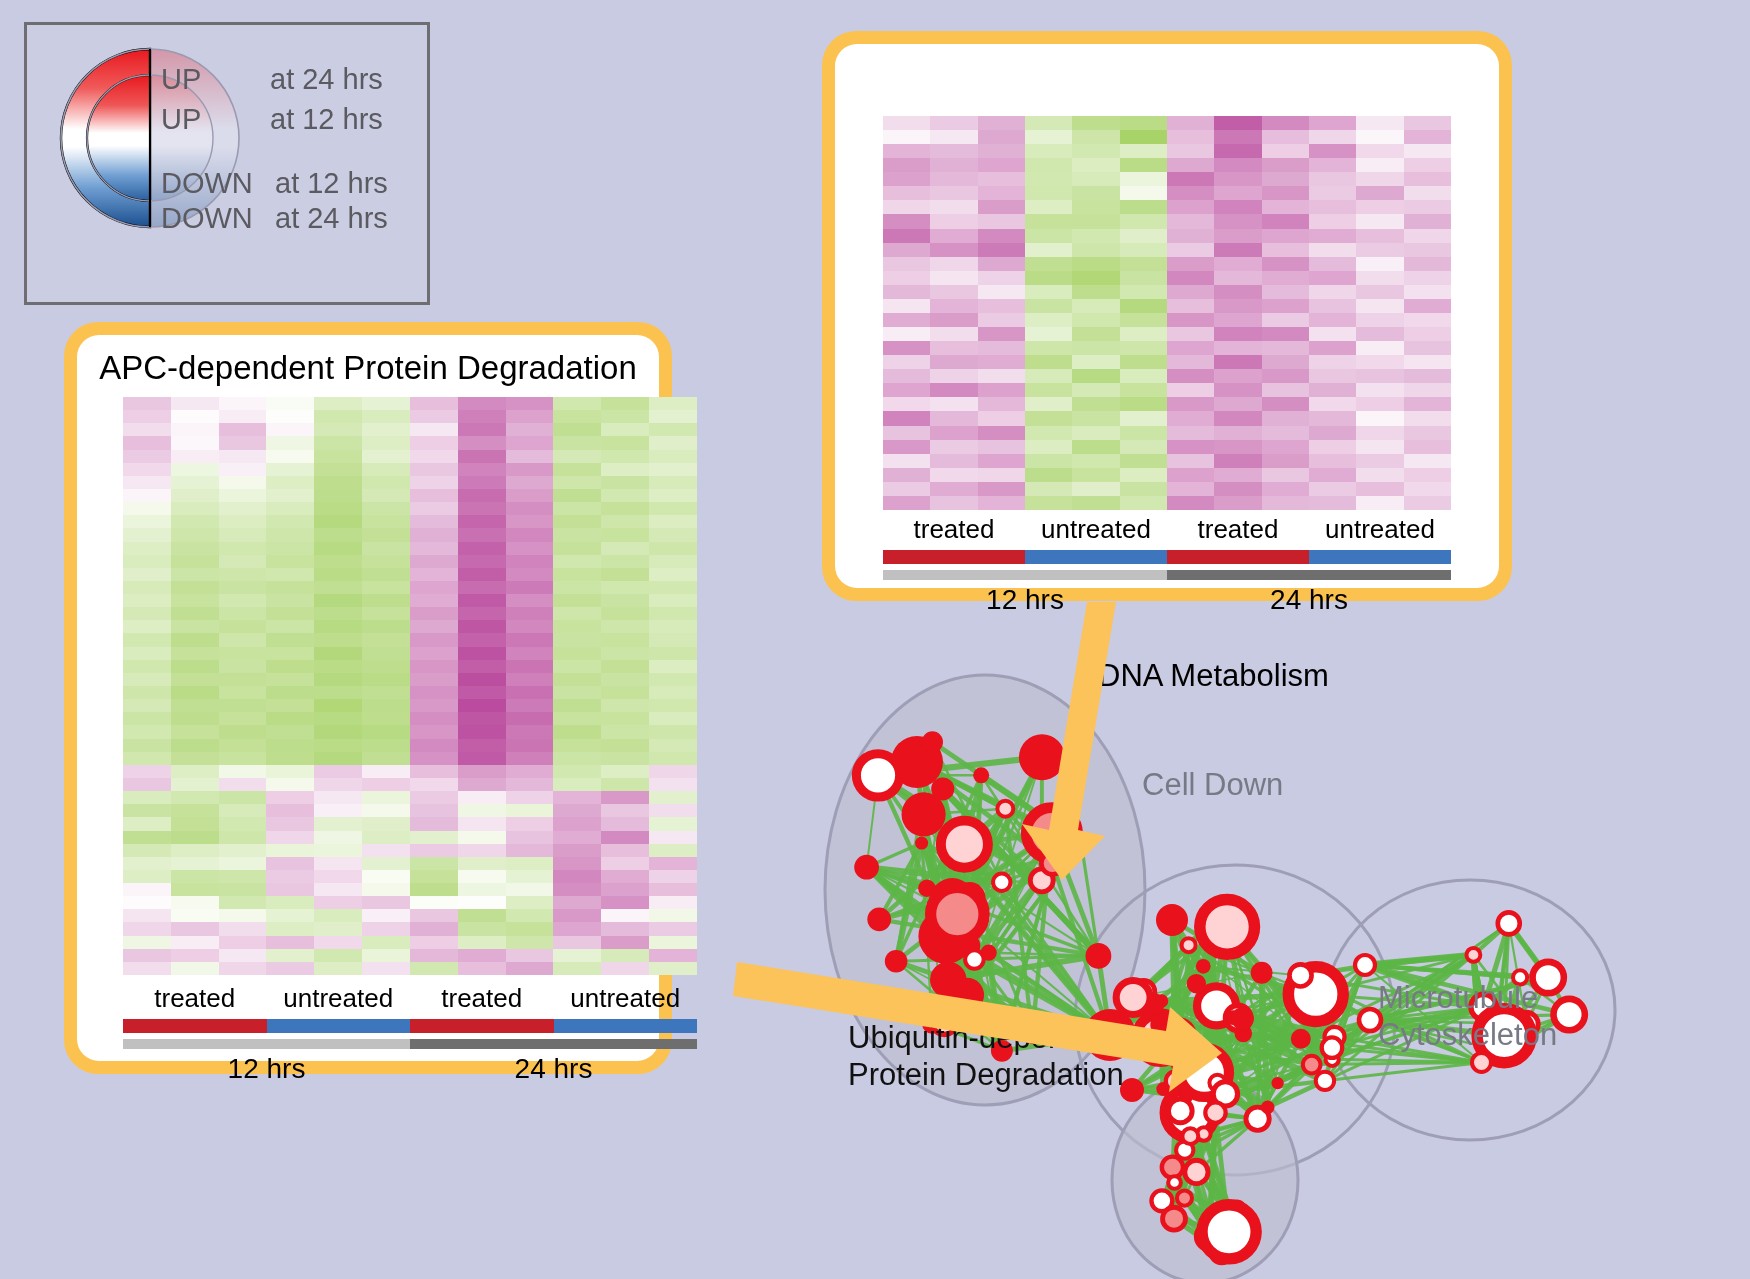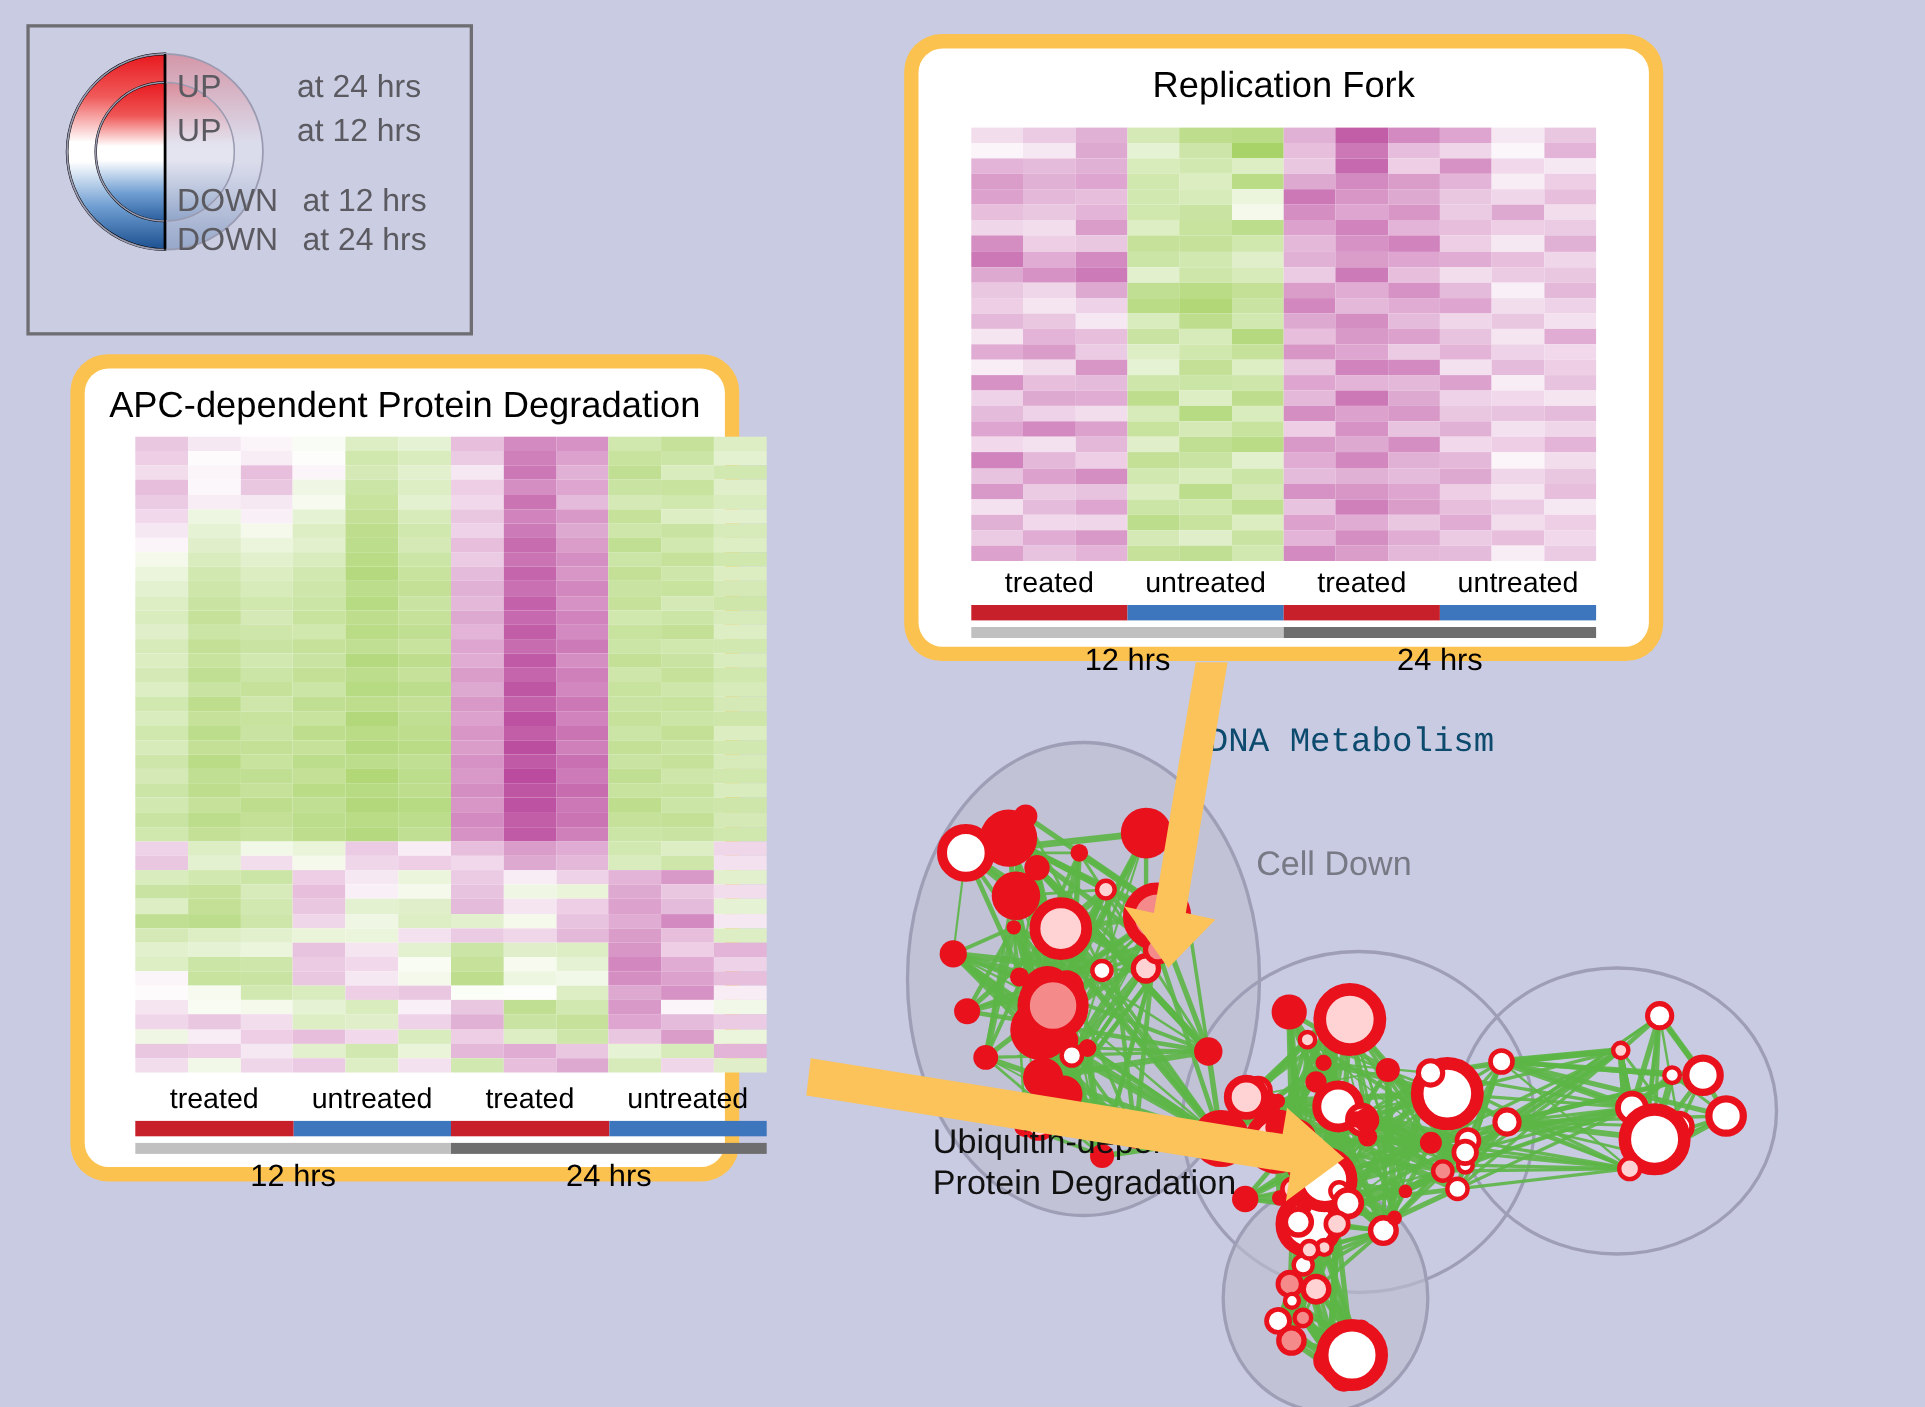--- a/index.html
+++ b/index.html
@@ -76,21 +76,21 @@
   .cond-bar{position:absolute;display:grid;grid-template-columns:repeat(4,1fr);height:14px;}
   .cond-bar div{height:100%;}
   .time-bar{position:absolute;display:grid;grid-template-columns:repeat(2,1fr);height:10px;}
   .time-bar div{height:100%;}
   .time-labels{position:absolute;display:grid;grid-template-columns:repeat(2,1fr);}
   .time-labels span{text-align:center;font-size:28px;color:#000;}
 
   
   #network{position:absolute;left:780px;top:620px;width:970px;height:659px;}
   .net-label{position:absolute;white-space:pre-line;font-size:31px;}
-  #label-dna{left:318px;top:38px;color:#0c4a6e;font-family:Liberation Mono, monospace;}
+  #label-dna{left:318px;top:38px;color:#000000;}
   #label-cc{left:362px;top:147px;color:#777a85;}
   #label-mt{left:598px;top:360px;color:#777a85;line-height:1.18;}
   #label-ub{left:68px;top:400px;color:#111;line-height:1.18;}
 
   
   .arrow{position:absolute;}
 </style>
 </head>
 <body style="background: rgb(201, 203, 226);">
 
@@ -146,21 +146,20 @@
     <div class="key-word" style="left:134px;top:177px;">DOWN</div>
     <div class="key-row" style="left:248px;top:177px;">at 24 hrs</div>
 
     <div id="key-footer">
     </div>
   </div>
 
 
   <div class="panel" id="rep-fork-panel" style="background: rgb(252, 194, 79);">
     <div class="panel-inner">
-      <div class="panel-title">Replication Fork</div>
 
       <div class="heatgrid" id="hm-rep" style="left: 48px; top: 72px; width: 568px; height: 394px; grid-template-columns: repeat(12, 1fr); grid-template-rows: repeat(28, 1fr);">
           <div class="heatcell" style="background: rgb(242, 221, 237);"></div>
           <div class="heatcell" style="background: rgb(235, 202, 227);"></div>
           <div class="heatcell" style="background: rgb(225, 176, 213);"></div>
           <div class="heatcell" style="background: rgb(212, 233, 181);"></div>
           <div class="heatcell" style="background: rgb(190, 222, 142);"></div>
           <div class="heatcell" style="background: rgb(186, 220, 135);"></div>
           <div class="heatcell" style="background: rgb(225, 176, 213);"></div>
           <div class="heatcell" style="background: rgb(194, 93, 168);"></div>
@@ -1747,20 +1746,22 @@
         <circle cx="404.43751755944214" cy="578.0943808482178" r="7.5451731875073165" fill="#f48a8a" stroke="#e8111c" stroke-width="4"></circle>
         <circle cx="330" cy="415" r="26" fill="#e8111c"></circle>
         <circle cx="392" cy="300" r="16" fill="#e8111c"></circle>
         <circle cx="352" cy="470" r="12" fill="#e8111c"></circle>
         <circle cx="590" cy="400" r="11" fill="#ffffff" stroke="#e8111c" stroke-width="4.62"></circle>
         <circle cx="585" cy="345" r="10" fill="#ffffff" stroke="#e8111c" stroke-width="4.2"></circle>
       </svg>
 
     <div class="net-label" id="label-dna">DNA Metabolism</div>
     <div class="net-label" id="label-cc">Cell Down</div>
+    <div class="net-label" id="label-mt">Microtubule
+Cytoskeleton</div>
     <div class="net-label" id="label-ub">Ubiquitin-dependent
 Protein Degradation</div>
   </div>
 
   <svg class="arrow" style="left:0;top:0;width:1750px;height:1279px;pointer-events:none;">
 
     <path d="M1087 602 L1049 830 L1022 824 L1062 880 L1105 836 L1078 830 L1116 602 Z" fill="#fbc35a"></path>
 
     <path d="M737 962 L1166 1031 L1170 1007 L1222 1053 L1169 1092 L1173 1066 L733 996 Z" fill="#fbc35a"></path>
   </svg>

